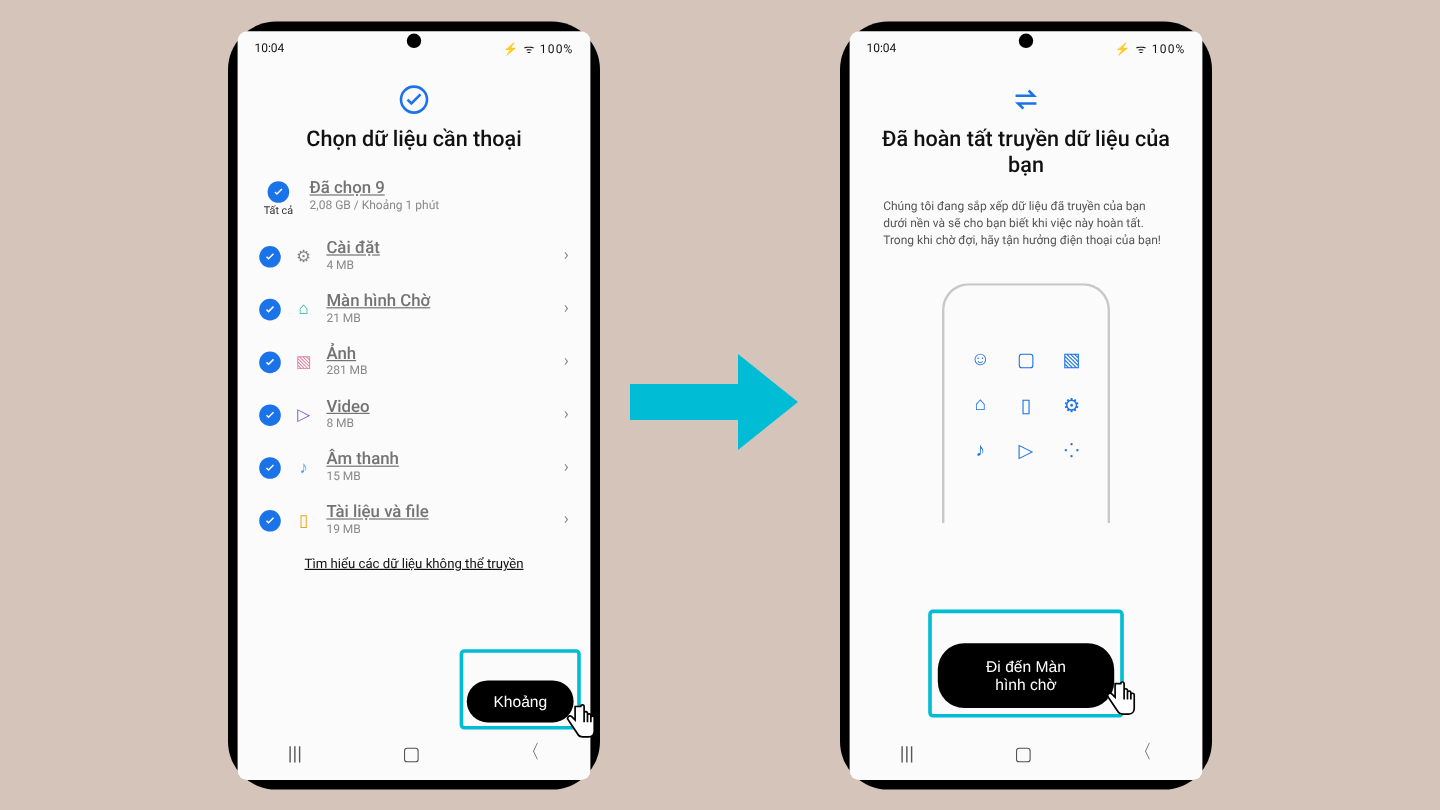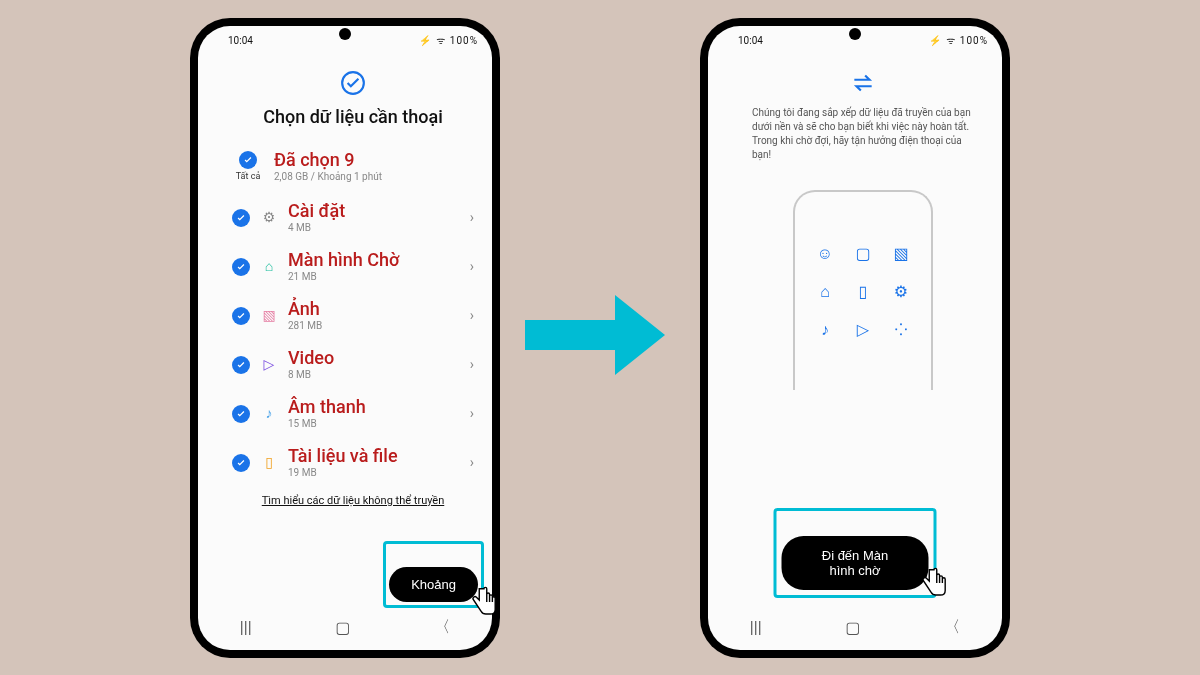--- a/index.html
+++ b/index.html
@@ -20,26 +20,25 @@
     border-radius: 40px;
     top: 18px;
     padding: 8px;
   }
   .phone.left  { left: 190px; }
   .phone.right { left: 700px; }
   .screen {
     background: #fbfbfb;
     width: 100%;
     height: 100%;
-    border-radius: 32px;
+    border-radius: 8px;
     overflow: hidden;
     position: relative;
     display: flex;
     flex-direction: column;
-    padding-left: 16px;
   }
   .notch {
     position: absolute;
     top: 10px; left: 50%;
     transform: translateX(-50%);
     width: 12px; height: 12px;
     background: #000;
     border-radius: 50%;
     z-index: 5;
   }
@@ -72,21 +71,21 @@
     width: 18px; height: 18px;
     border-radius: 50%;
     background: #1a73e8;
     display: flex; align-items: center; justify-content: center;
     flex-shrink: 0;
     margin-top: 2px;
   }
   .check svg { display:block; }
   .summary-lbl { font-size: 9px; color:#333; text-align:center; margin-top:2px; }
   .summary-col { display:flex; flex-direction:column; align-items:center; width:32px; }
-  .row-texts .line1 { font-size: 18px; color:#b91c1c; font-weight:500; }
+  .row-texts .line1 { font-size: 14px; color:#737373; font-weight:500;text-decoration:underline; }
   .row-texts .line2 { font-size: 10px; color:#888; margin-top:1px; }
   .item-row {
     display:flex; align-items:center; gap:10px;
     padding: 8px 0;
   }
   .item-row .cat-icon {
     width: 18px; height: 18px;
     display:flex; align-items:center; justify-content:center;
     font-size: 14px;
   }
@@ -328,20 +327,21 @@
         <span>10:04</span>
         <span class="sicons">⚡ ᯤ 100%</span>
       </div>
       <div class="content">
         <div class="hdr-icon">
           <svg width="26" height="26" viewBox="0 0 24 24" fill="none" stroke="#1a73e8" stroke-width="2">
               <path d="M4 9h14l-4-4"></path>
               <path d="M20 15H6l4 4"></path>
             </svg>
         </div>
+        <div class="title">Đã hoàn tất truyền dữ liệu của bạn</div>
         <div class="subtext">Chúng tôi đang sắp xếp dữ liệu đã truyền của bạn dưới nền và sẽ cho bạn biết khi việc này hoàn tất. Trong khi chờ đợi, hãy tận hưởng điện thoại của bạn!</div>
 
         <div class="device-art">
           <div class="icon-grid">
             <span>☺</span>
             <span>▢</span>
             <span>▧</span>
             <span>⌂</span>
             <span>▯</span>
             <span>⚙</span>

